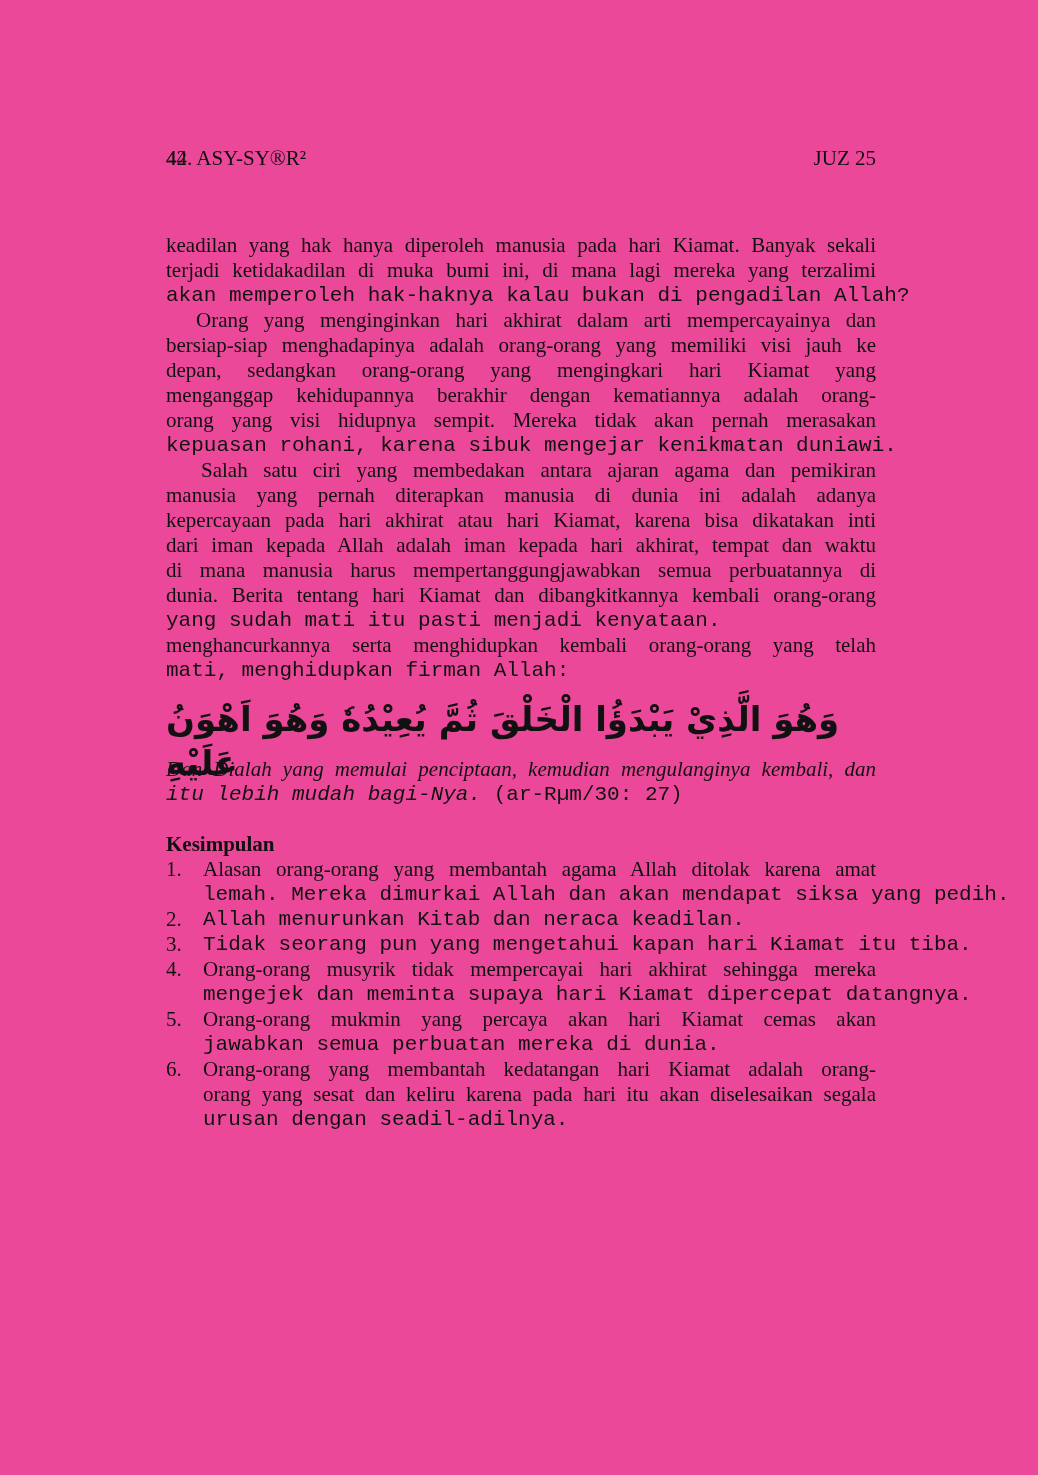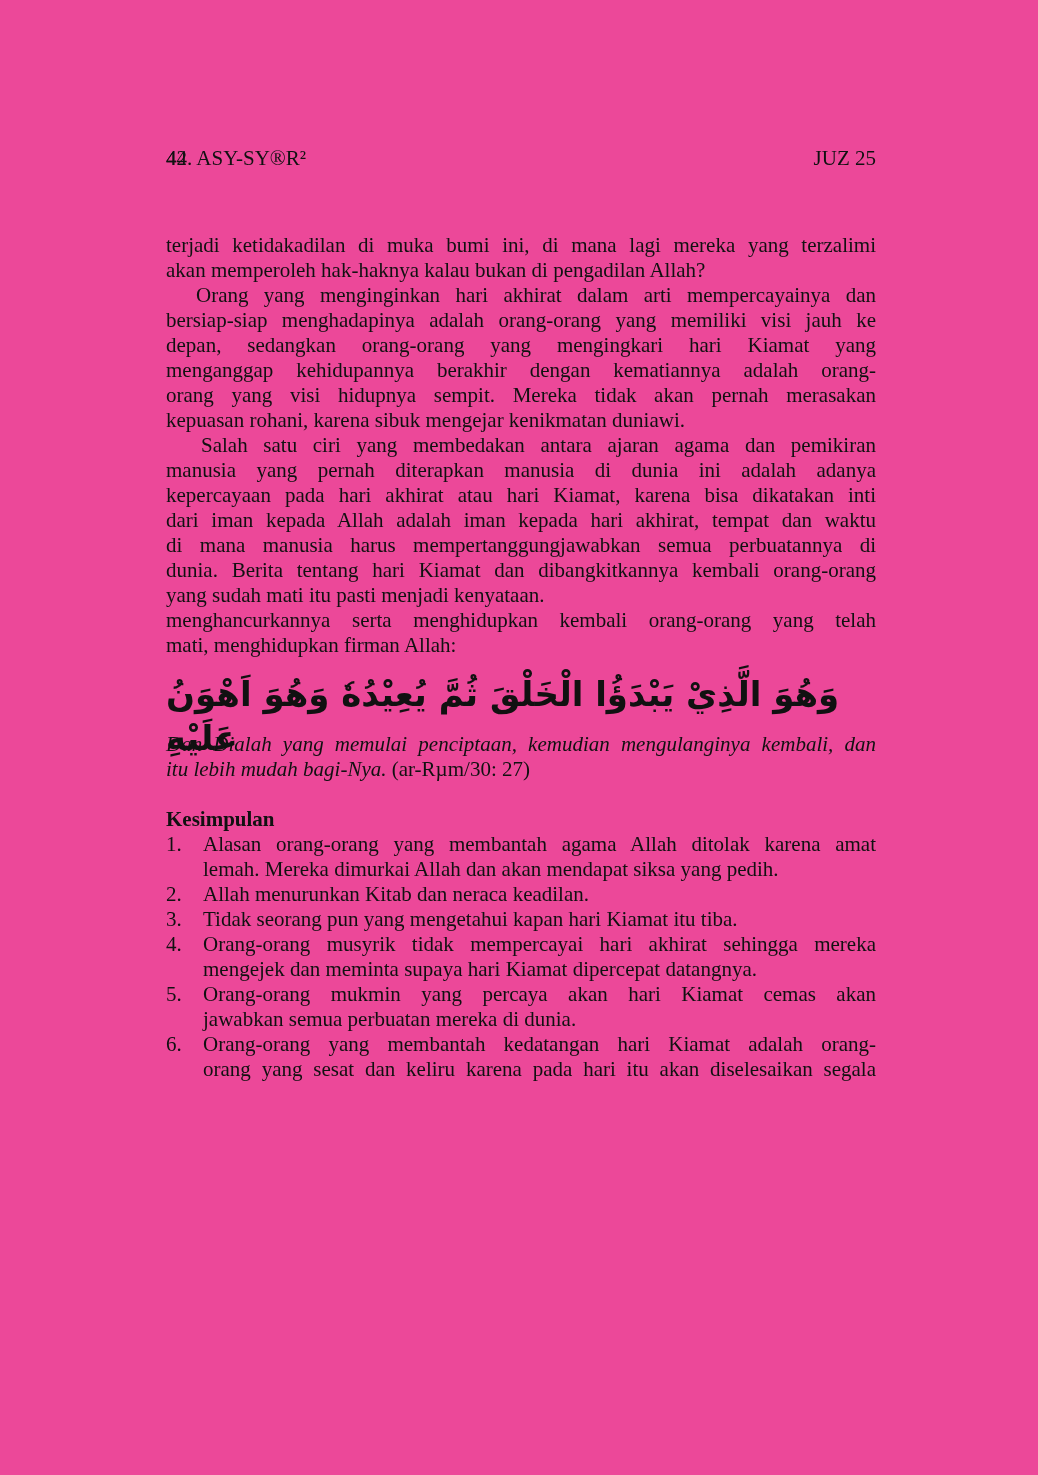--- a/index.html
+++ b/index.html
@@ -18,21 +18,21 @@
     .header .juz { position: absolute; right: 0; top: 0; }
 
     .body {
       position: absolute; left: 166px; top: 233px; width: 710px;
       font-size: 21px; line-height: 25px;
     }
     .line {
       display: block; height: 25px; white-space: nowrap;
       text-align: justify; text-align-last: justify;
     }
-    .line.last { text-align: center; text-align-last: left; }
+    .line.last { text-align: center; text-align-last: left; font-family: Liberation Mono, monospace; }
     .line.indent { padding-left: 30px; }
     .line.indent2 { padding-left: 35px; }
     .para { margin: 0; }
 
     .arabic {
       display: block; text-align: left; direction: rtl;
       font-family: "DejaVu Sans", sans-serif; font-size: 34px; line-height: 44px;
       font-weight: bold; margin: 14px 0 16px 0; height: 44px;
     }
     .trans { font-style: italic; }
@@ -51,20 +51,21 @@
 
   <div class="header">
     <span class="pg">44</span>
     <span class="title">42. ASY-SY®R²</span>
     <span class="juz">JUZ 25</span>
   </div>
 
   <div class="body">
 
     <p class="para">
+      <span class="line">keadilan yang hak hanya diperoleh manusia pada hari Kiamat. Banyak sekali</span>
       <span class="line">terjadi ketidakadilan di muka bumi ini, di mana lagi mereka yang terzalimi</span>
       <span class="line last">akan memperoleh hak-haknya kalau bukan di pengadilan Allah?</span>
     </p>
 
     <p class="para">
       <span class="line indent">Orang yang menginginkan hari akhirat dalam arti mempercayainya dan</span>
       <span class="line">bersiap-siap menghadapinya adalah orang-orang yang memiliki visi jauh ke</span>
       <span class="line">depan, sedangkan orang-orang yang mengingkari hari Kiamat yang</span>
       <span class="line">menganggap kehidupannya berakhir dengan kematiannya adalah orang-</span>
       <span class="line">orang yang visi hidupnya sempit. Mereka tidak akan pernah merasakan</span>
@@ -116,17 +117,18 @@
       </div>
       <div class="item">
         <span class="num">5.</span>
         <span class="line">Orang-orang mukmin yang percaya akan hari Kiamat cemas akan</span>
         <span class="line last">jawabkan semua perbuatan mereka di dunia.</span>
       </div>
       <div class="item">
         <span class="num">6.</span>
         <span class="line">Orang-orang yang membantah kedatangan hari Kiamat adalah orang-</span>
         <span class="line">orang yang sesat dan keliru karena pada hari itu akan diselesaikan segala</span>
+        <span class="line last">urusan dengan seadil-adilnya.</span>
       </div>
     </div>
 
   </div>
 </div>
 
 </body></html>

